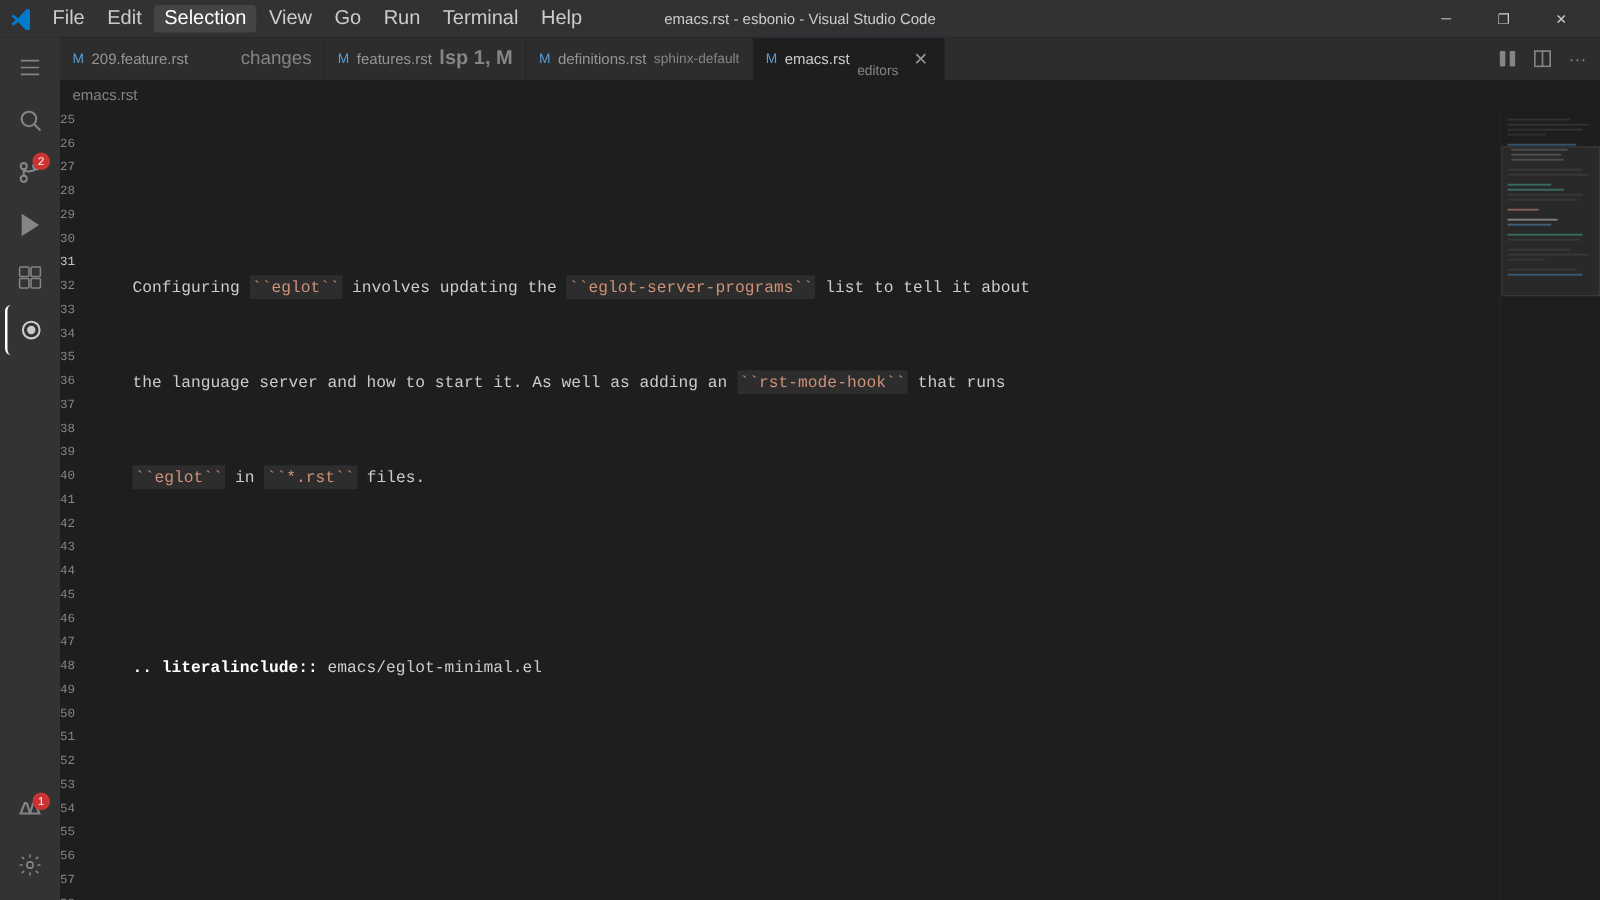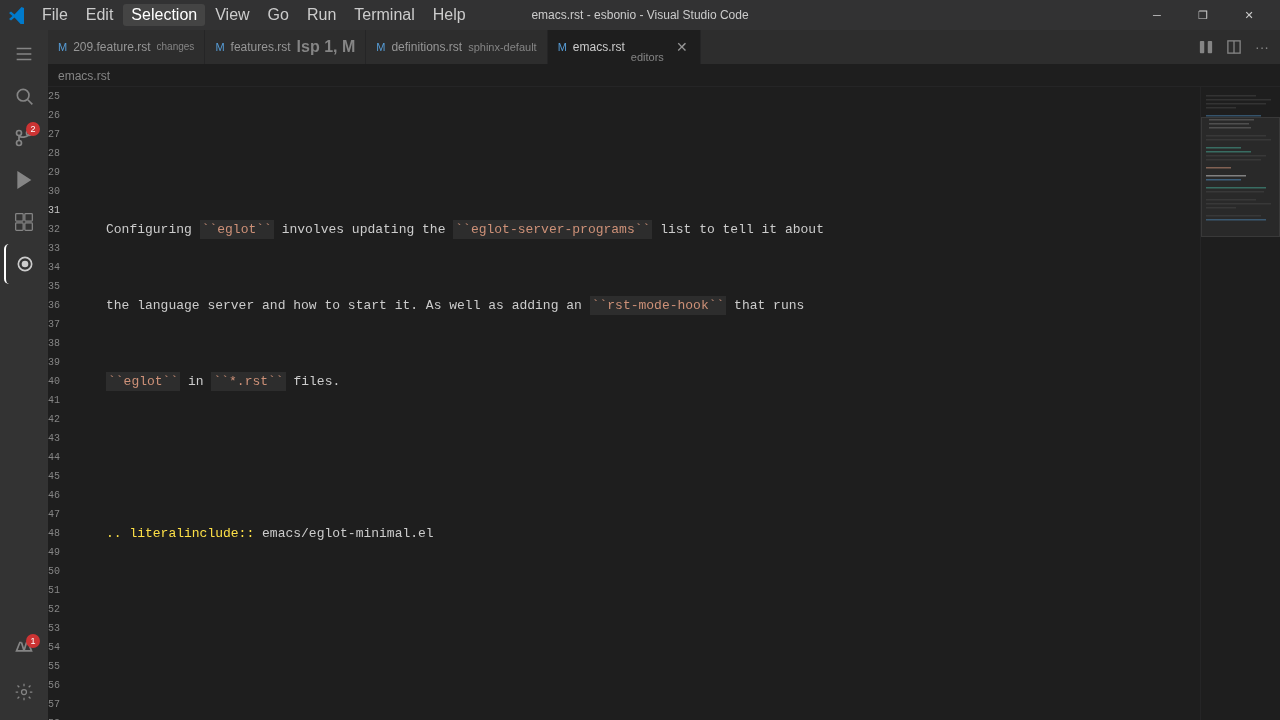--- a/index.html
+++ b/index.html
@@ -249,21 +249,21 @@
     .code-line {
       display: flex;
       height: 19px;
       align-items: center;
     }
     .code-line.current-line {
       background: #282828;
     }
 
     
-    .rst-directive { color: #fde047; }
+    .rst-directive { color: #ffffff; font-weight: bold; }
     .rst-inline-code { color: #ce9178; background: #2d2d2d; padding: 0 2px; }
     .git-blame { color: #5a5a5a; font-size: 12px; margin-left: 20px; font-style: italic; }
     .cursor { 
       display: inline-block; 
       width: 2px; 
       background: #aeafad; 
       height: 15px; 
       vertical-align: text-bottom;
       animation: blink 1s infinite;
     }
@@ -384,21 +384,21 @@
       </div>
     </div>
   </div>
 
   <div id="content-area">
 
     <div id="tab-bar">
       <div class="tab">
         <span class="tab-icon" style="color:#569cd6;">M</span>
         <span>209.feature.rst</span>
-        <span style="color:#858585;font-size:10px;">changes</span>
+        <span style="color:#858585;font-size:15px;margin-left:36px;">changes</span>
       </div>
       <div class="tab">
         <span class="tab-icon" style="color:#569cd6;">M</span>
         <span>features.rst</span>
         <span style="color:#858585;font-size:16px;font-weight:bold;">lsp 1, M</span>
       </div>
       <div class="tab">
         <span class="tab-icon" style="color:#569cd6;">M</span>
         <span>definitions.rst</span>
         <span style="color:#858585;font-size:11px;">sphinx-default</span>

